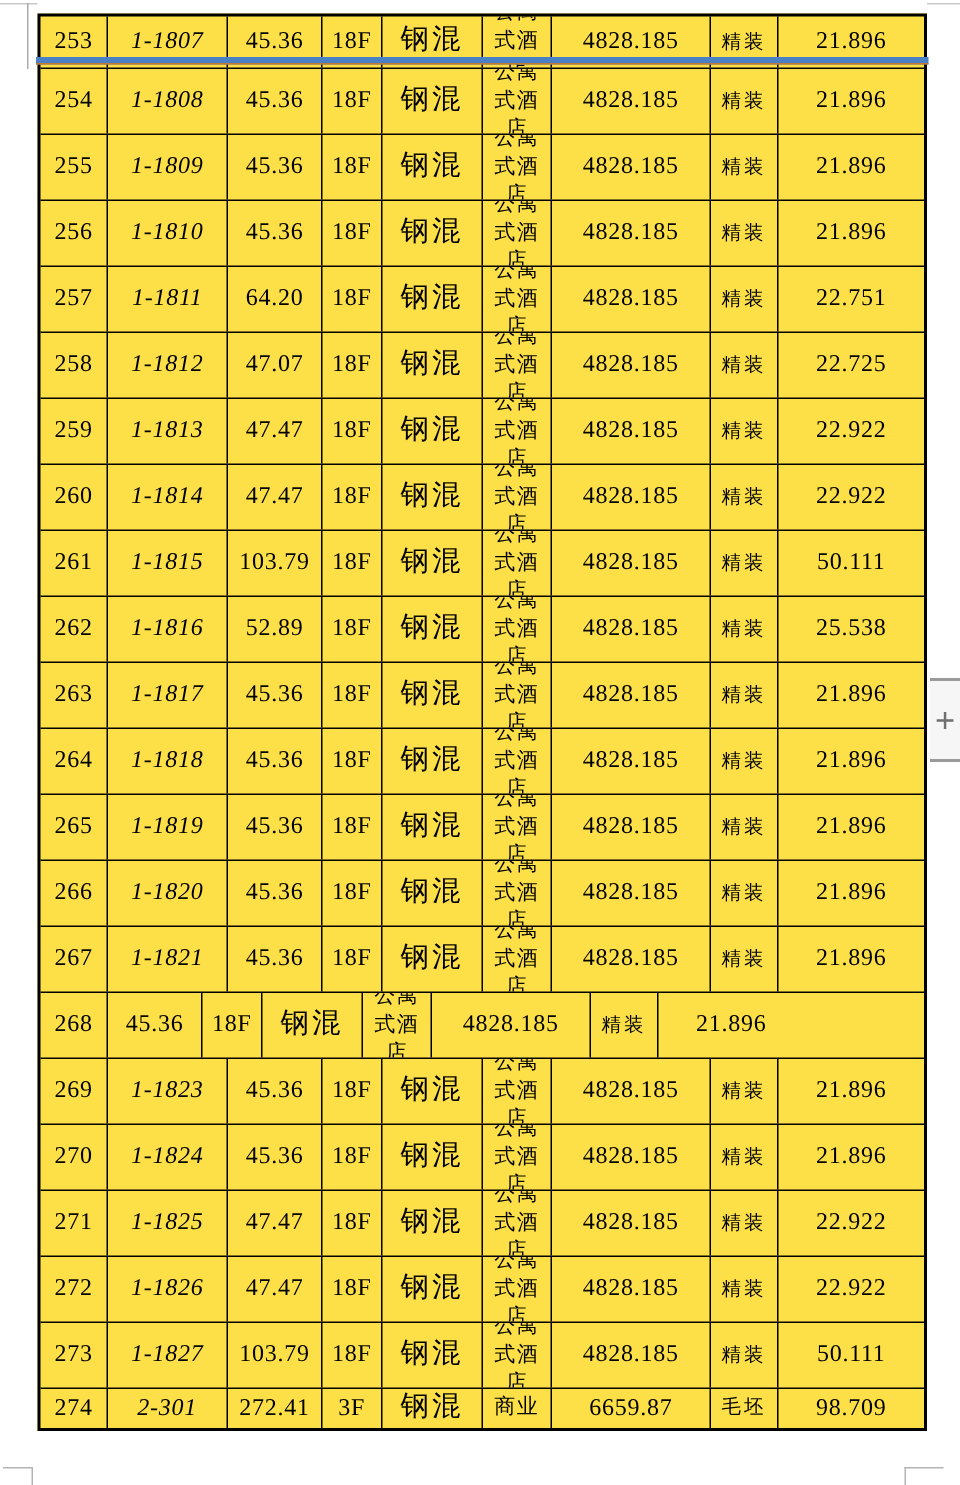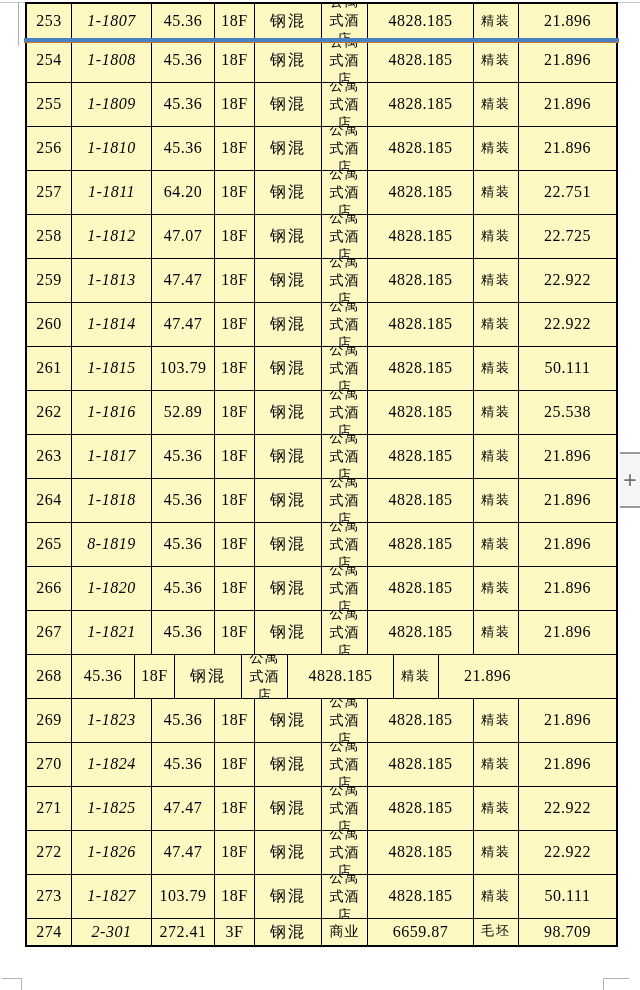--- a/index.html
+++ b/index.html
@@ -2,37 +2,37 @@
 <html><head>
 <meta charset="utf-8">
 <style>
   html,body{margin:0;padding:0;background:#ffffff;}
   .screen{
     position:relative;width:640px;height:990px;background:#ffffff;overflow:hidden;
     font-family:"Liberation Serif","DejaVu Serif",serif;color:#000;
   }
   
   .units-table{
-    position:absolute;left:25px;top:2px;width:589px;
-    border:2px solid #000;background:#fef9c3;
+    position:absolute;left:25px;top:9px;width:589px;
+    border:2px solid #000;background:#fde047;
   }
   .trow{display:flex;border-bottom:1.5px solid #000;height:43px;}
   .trow.first{height:33.5px;}
   .trow.last{height:26px;border-bottom:none;}
   .tcell{
     flex:none;display:flex;align-items:center;justify-content:center;
     border-right:1.5px solid #000;box-sizing:border-box;
     font-size:16px;letter-spacing:0.5px;line-height:1.1;
     overflow:hidden;text-align:center;
   }
   .tcell.c0{width:45px;}
   .tcell.c1{width:80px;font-style:italic;}
   .tcell.c2{width:63px;}
   .tcell.c3{width:40px;}
-  .tcell.c4{width:67px;font-size:16px;letter-spacing:2px;}
+  .tcell.c4{width:67px;font-size:19px;letter-spacing:2px;}
   .tcell.c5{width:46px;font-size:14px;letter-spacing:1px;line-height:19px;padding:0 1px;}
   .tcell.c6{width:106px;}
   .tcell.c7{width:45px;font-size:13px;letter-spacing:2px;}
   .tcell.c8{width:97px;border-right:none;}
   
   .page-break-line{
     position:absolute;left:24px;top:38px;width:595px;height:4px;
     z-index:5;
   }
   
@@ -185,21 +185,21 @@
         <div class="tcell c2">45.36</div>
         <div class="tcell c3">18F</div>
         <div class="tcell c4">钢混</div>
         <div class="tcell c5">公寓式酒店</div>
         <div class="tcell c6">4828.185</div>
         <div class="tcell c7">精装</div>
         <div class="tcell c8">21.896</div>
       </div>
       <div class="trow">
         <div class="tcell c0">265</div>
-        <div class="tcell c1">8-1819</div>
+        <div class="tcell c1">1-1819</div>
         <div class="tcell c2">45.36</div>
         <div class="tcell c3">18F</div>
         <div class="tcell c4">钢混</div>
         <div class="tcell c5">公寓式酒店</div>
         <div class="tcell c6">4828.185</div>
         <div class="tcell c7">精装</div>
         <div class="tcell c8">21.896</div>
       </div>
       <div class="trow">
         <div class="tcell c0">266</div>

